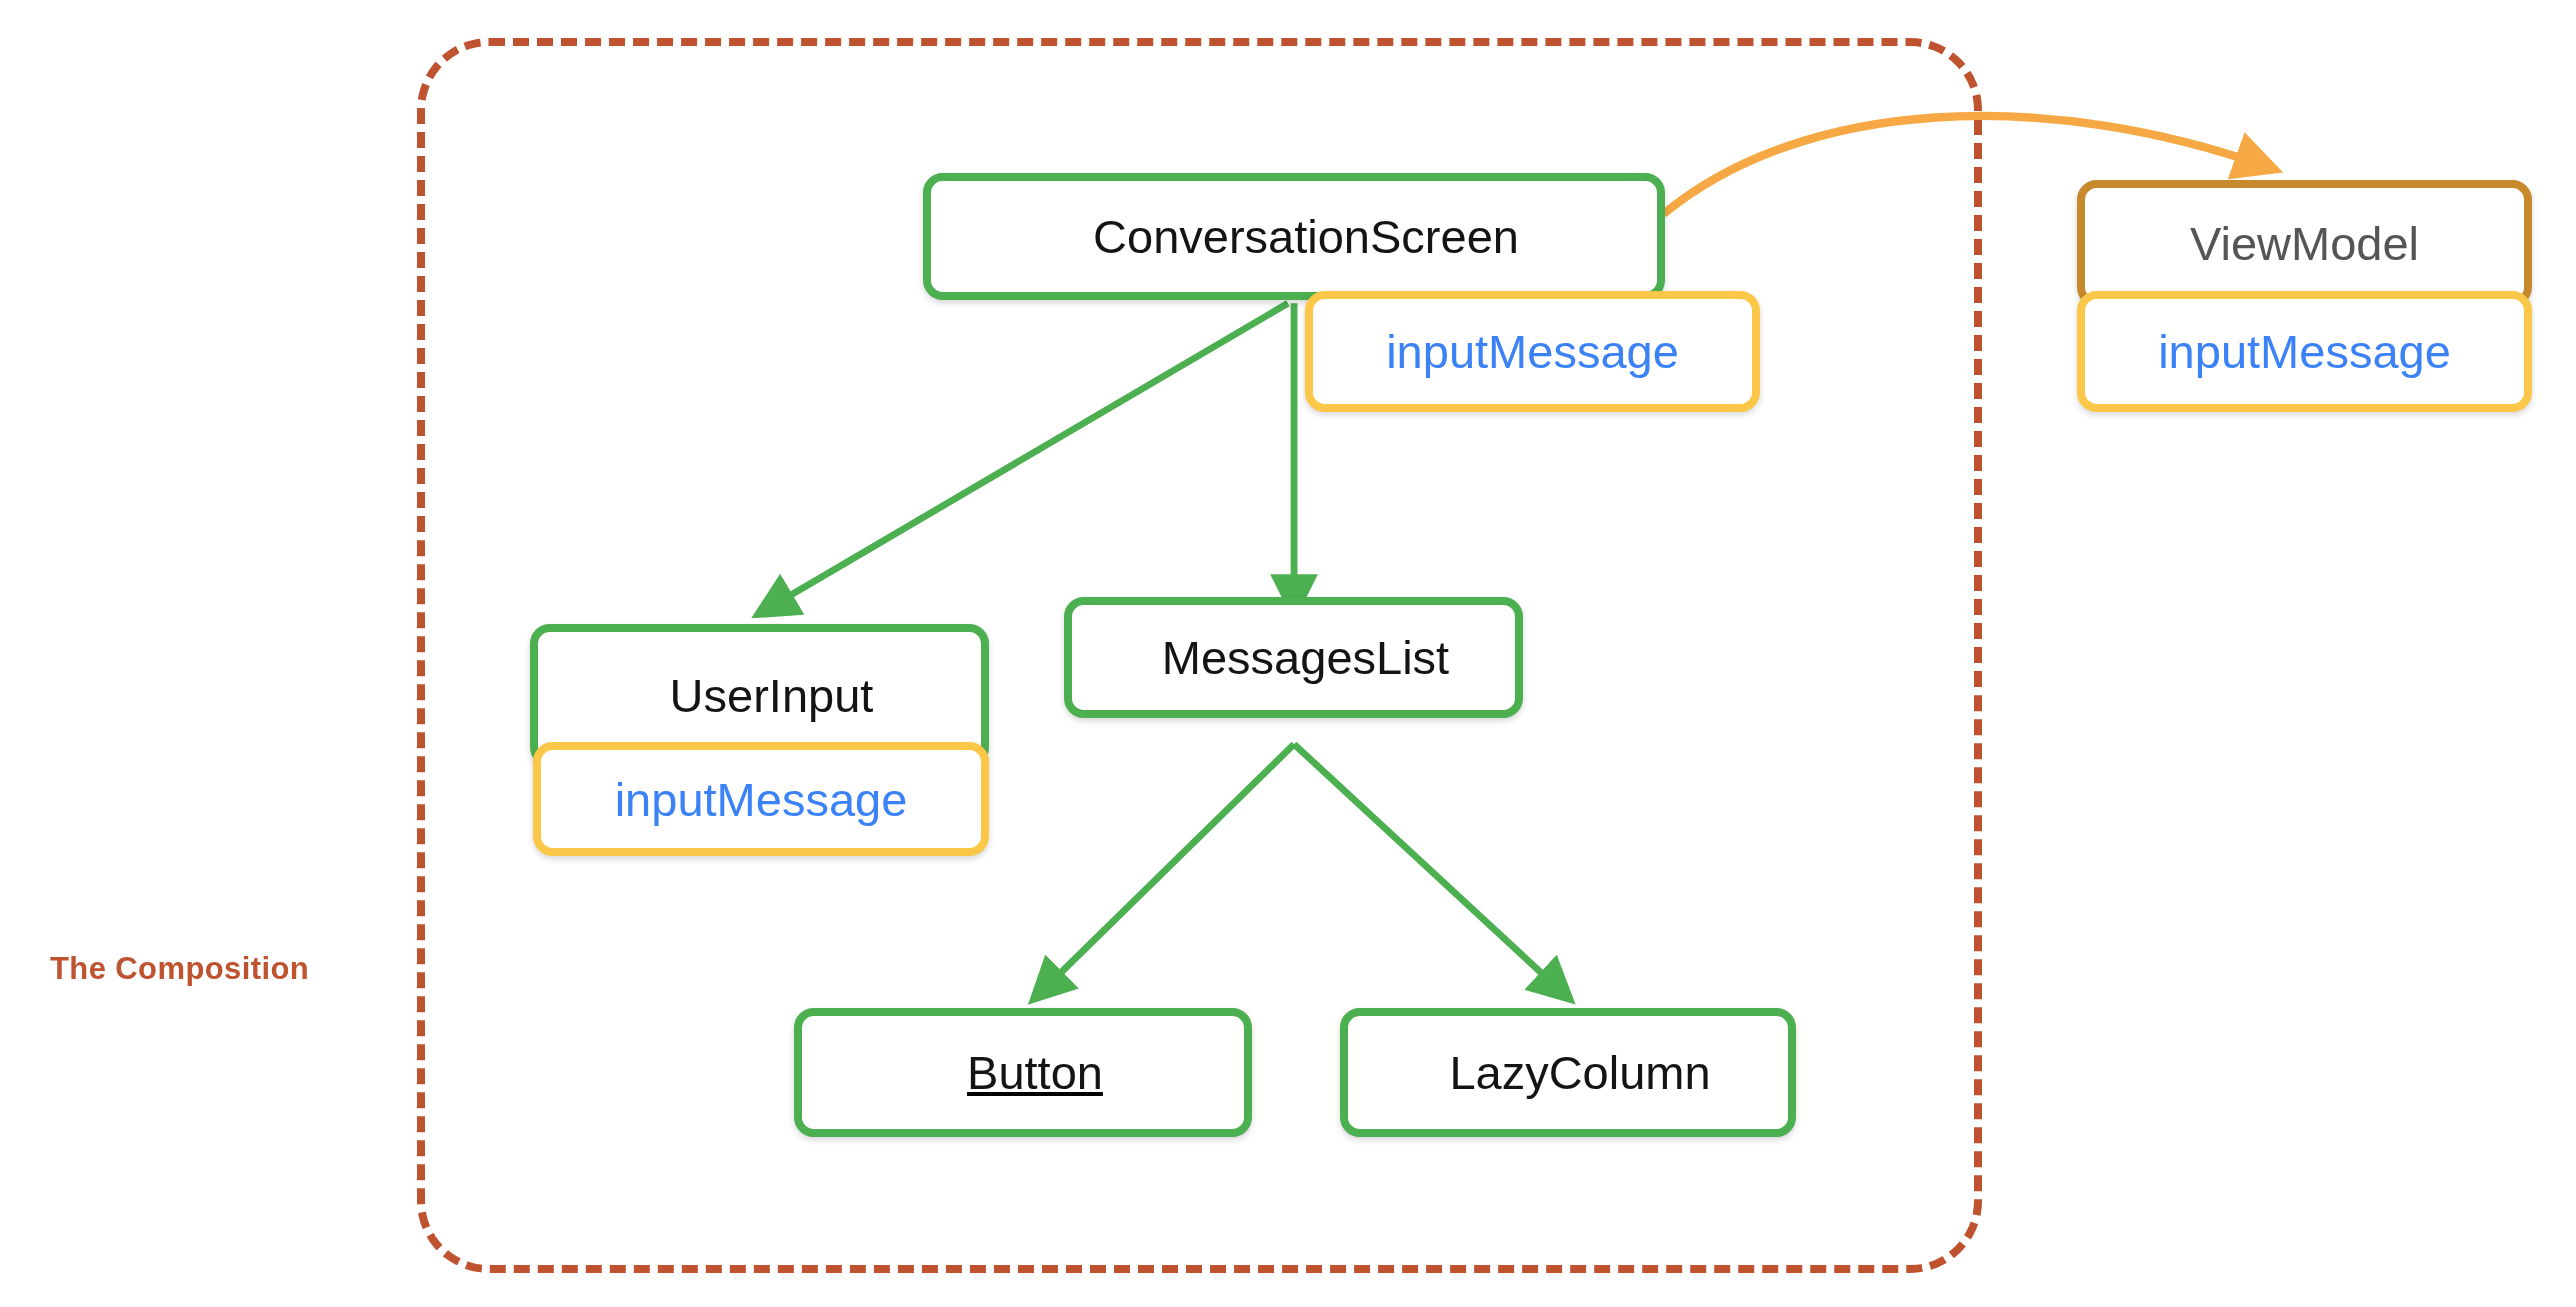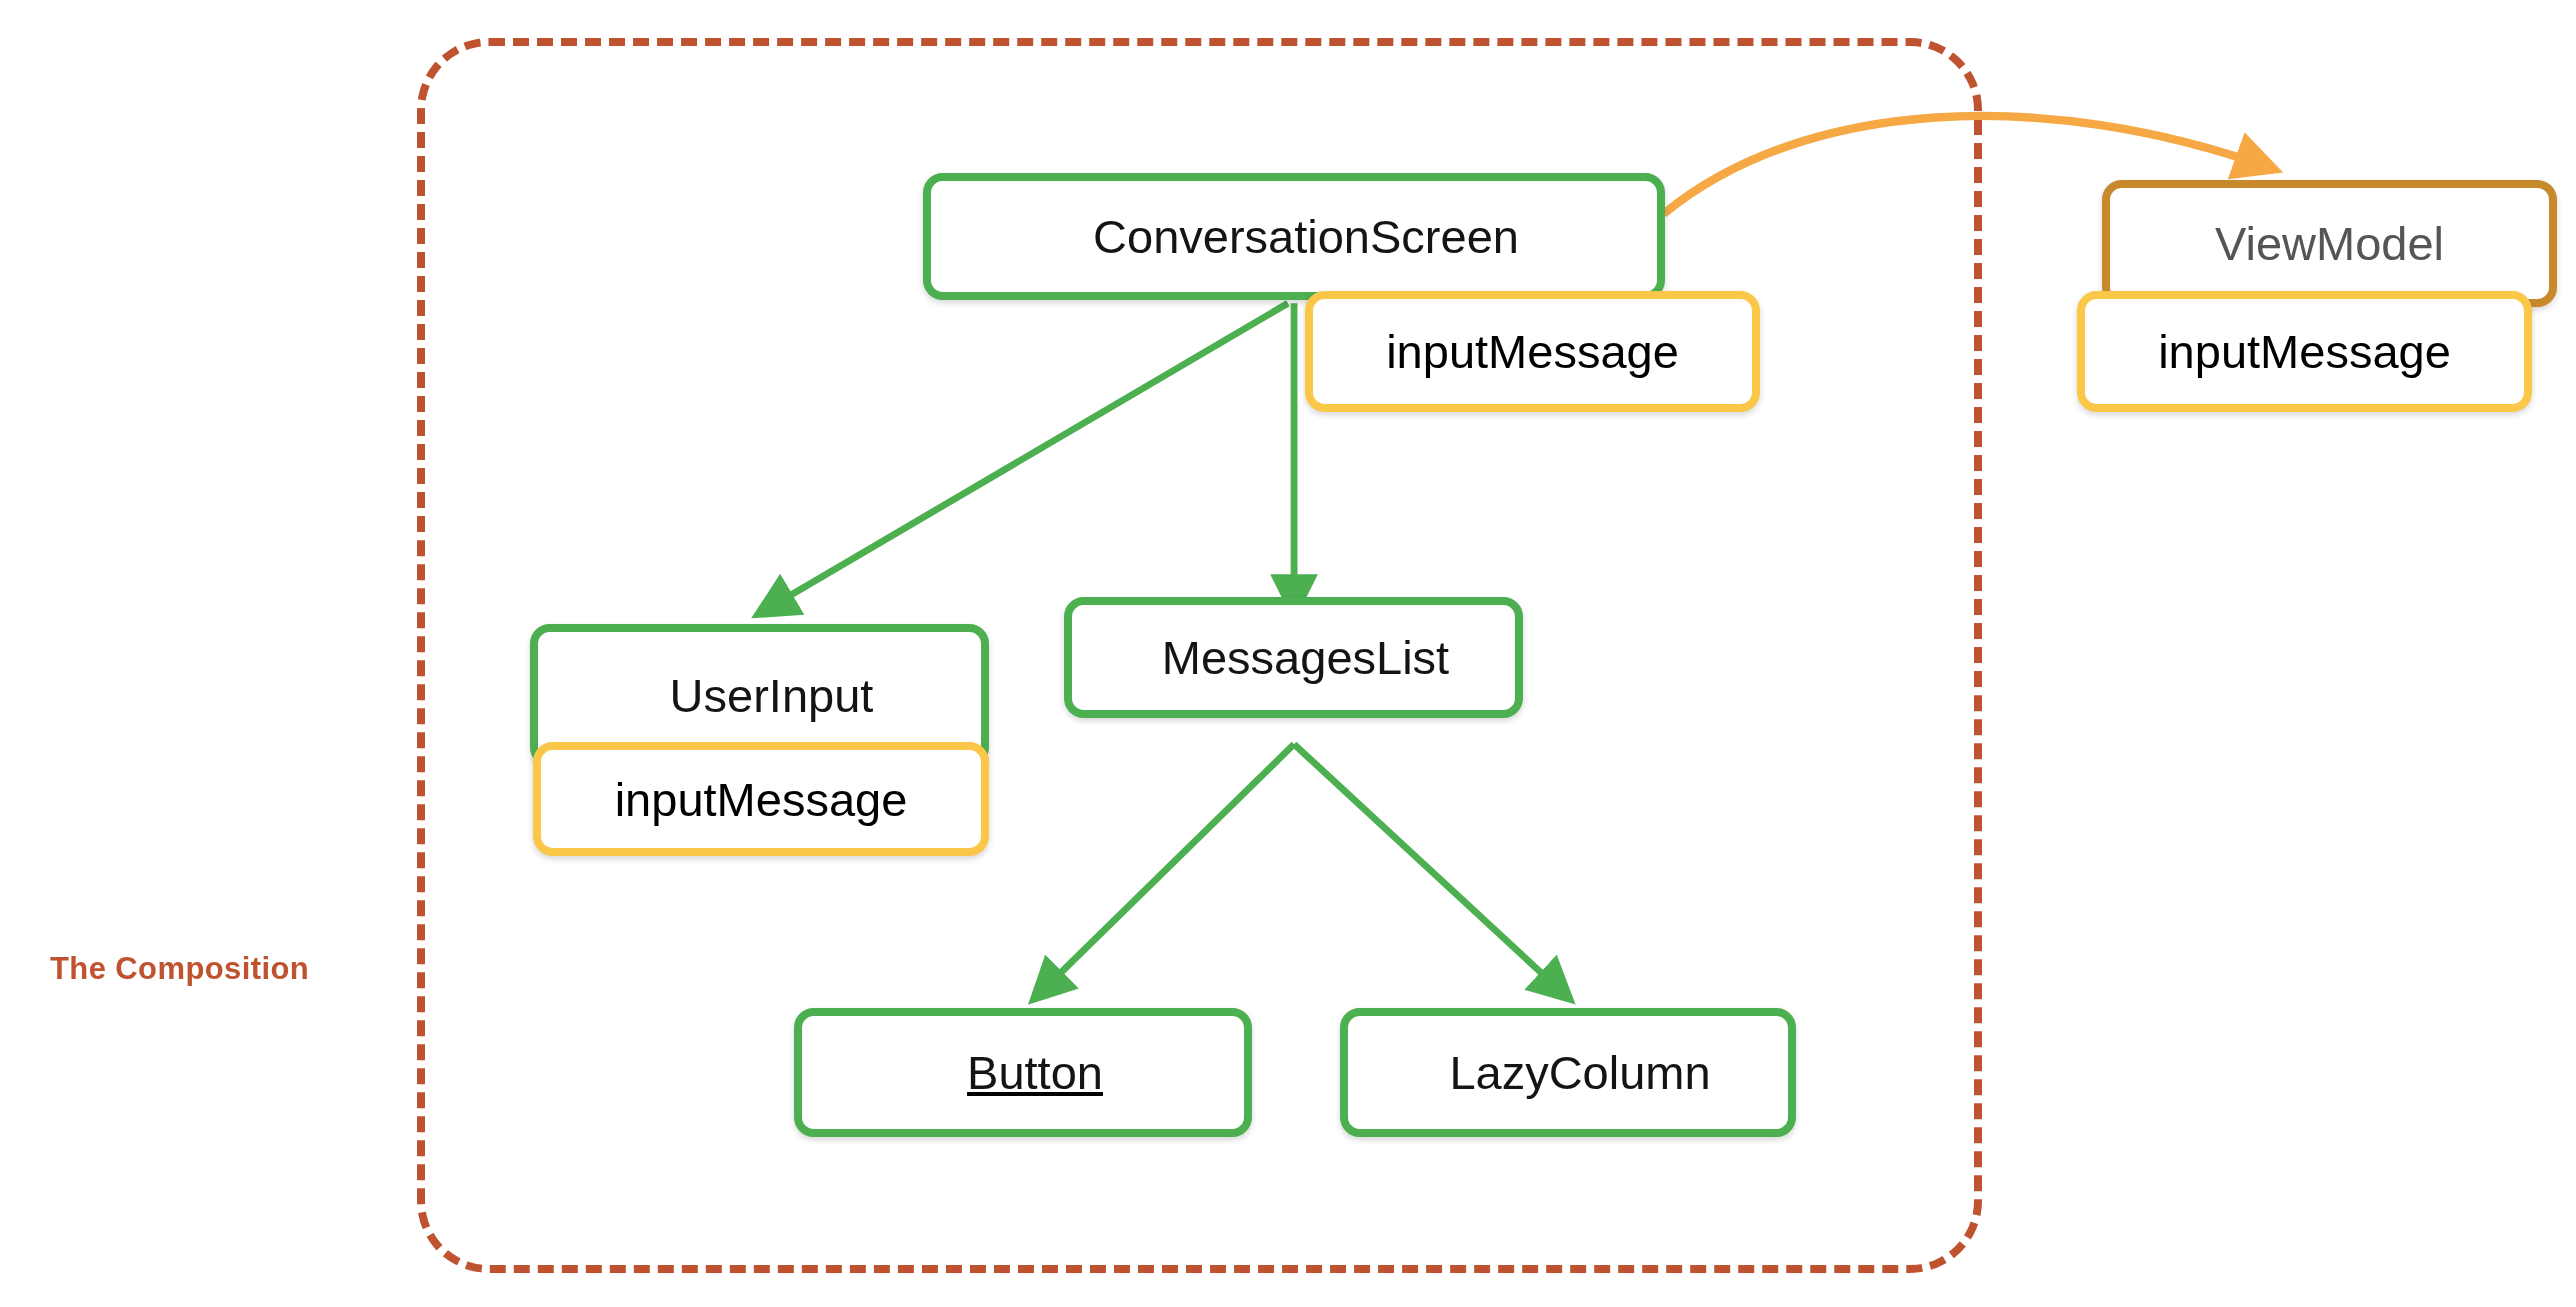--- a/index.html
+++ b/index.html
@@ -43,22 +43,22 @@
     z-index:5;
   }
   .node .lbl{
     font-size:47px;
     line-height:1;
     white-space:nowrap;
   }
   .node.composable{ border:8.3px solid #4CAF50;padding-left:24px; }
   .node.composable .lbl{ color:#141414; }
   .node.state{ border:8.3px solid #FBC748; }
-  .node.state .lbl{ color:#000000; }
-  .node.viewmodel{ border:8.3px solid #C8892C;margin-left:25px; }
+  .node.state .lbl{ color:#3b82f6; }
+  .node.viewmodel{ border:8.3px solid #C8892C; }
   .node.viewmodel .lbl{ color:#555555; }
 
   
   #node-conversation-screen{ left:923px; top:173px;  width:742px; height:127px; }
   #node-conversation-input { left:1305px; top:291px;  width:455px; height:121px; z-index:7;}
   #node-user-input         { left:530px;  top:624px;  width:459px; height:143px; }
   #node-user-input-state   { left:533px;  top:742px;  width:456px; height:114px; z-index:7;}
   #node-messages-list      { left:1064px; top:597px;  width:459px; height:121px; }
   #node-button             { left:794px; top:1008px; width:458px; height:129px;text-decoration:underline; }
   #node-lazy-column        { left:1340px; top:1008px; width:456px; height:129px; }

